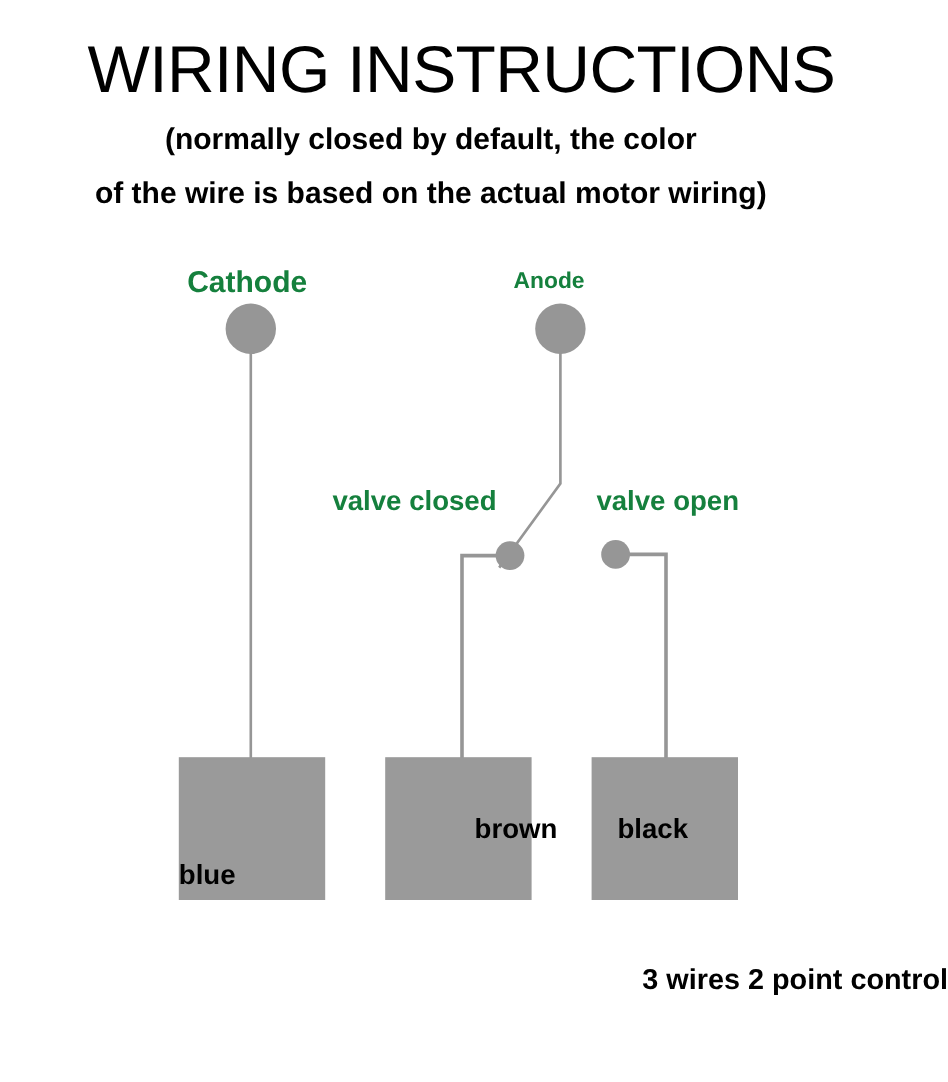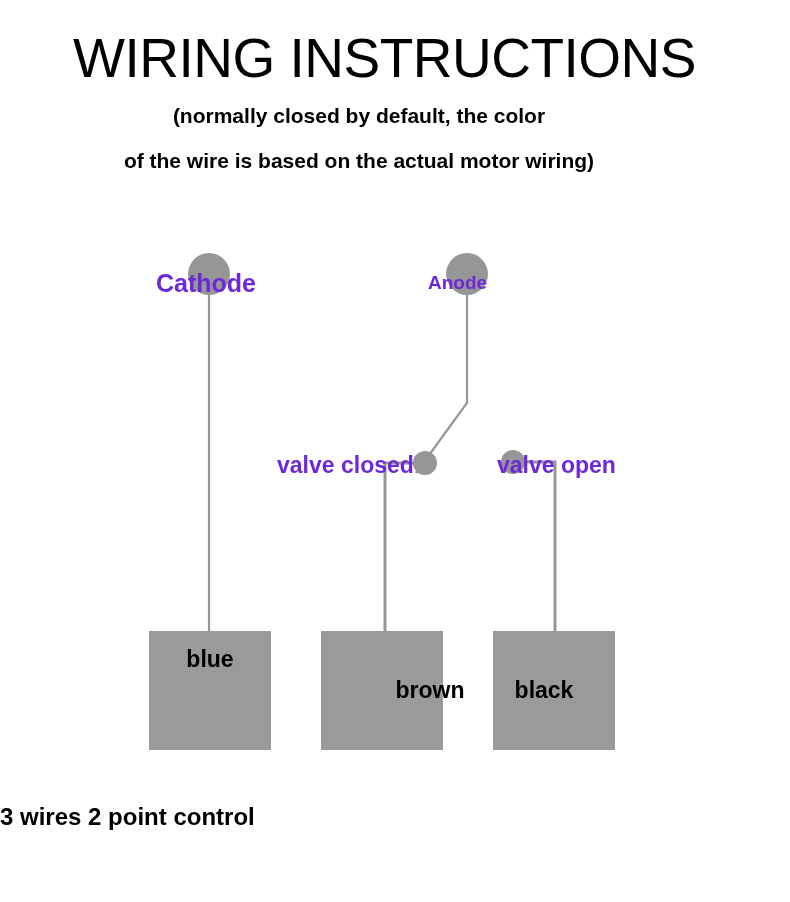--- a/index.html
+++ b/index.html
@@ -33,21 +33,21 @@
     line-height: 60px;
     font-weight: 400;
     letter-spacing: -0.5px;
     white-space: nowrap;
   }
   .subtitle {
     position: absolute;
     left: 0;
     width: 718px;
     text-align: center;
-    font-size: 21px;
+    font-size: 25px;
     line-height: 30px;
     font-weight: 700;
     white-space: nowrap;
   }
   .subtitle.l1 { top: 101px; }
   .subtitle.l2 { top: 146px; }
 
   
   .diagram {
     position: absolute;
@@ -55,22 +55,21 @@
     top: 0;
     width: 790px;
     height: 902px;
   }
 
   
   .lbl {
     position: absolute;
     font-weight: 700;
     white-space: nowrap;
-    color: #6d28d9;
-    margin-top: 48px;
+    color: #15803d;
   }
   .lbl-cathode {
     left: 156px; top: 220px;
     font-size: 25px;
     line-height: 30px;
   }
   .lbl-anode {
     left: 428px; top: 220px;
     font-size: 19px;
     line-height: 30px;
@@ -86,30 +85,30 @@
     line-height: 28px;
   }
   .box-text {
     position: absolute;
     font-size: 23px;
     line-height: 27px;
     font-weight: 700;
     white-space: nowrap;
     color: #000000;
   }
-  .bt-blue  { left: 149px; top: 646px; width: 122px; text-align: center; }
+  .bt-blue  { left: 149px; top: 716px; width: 122px; text-align: left; }
   .bt-brown { left: 321px; top: 677px; width: 122px; text-align: center; padding-left: 48px; }
   .bt-black { left: 493px; top: 677px; width: 102px; text-align: center; }
 
   .caption {
     position: absolute;
     left: 0;
     top: 802px;
     width: 790px;
-    text-align: left;
+    text-align: right;
     font-size: 24px;
     line-height: 30px;
     font-weight: 700;
     white-space: nowrap;
   }
 
   
   .logo {
     position: absolute;
     left: 722px;

